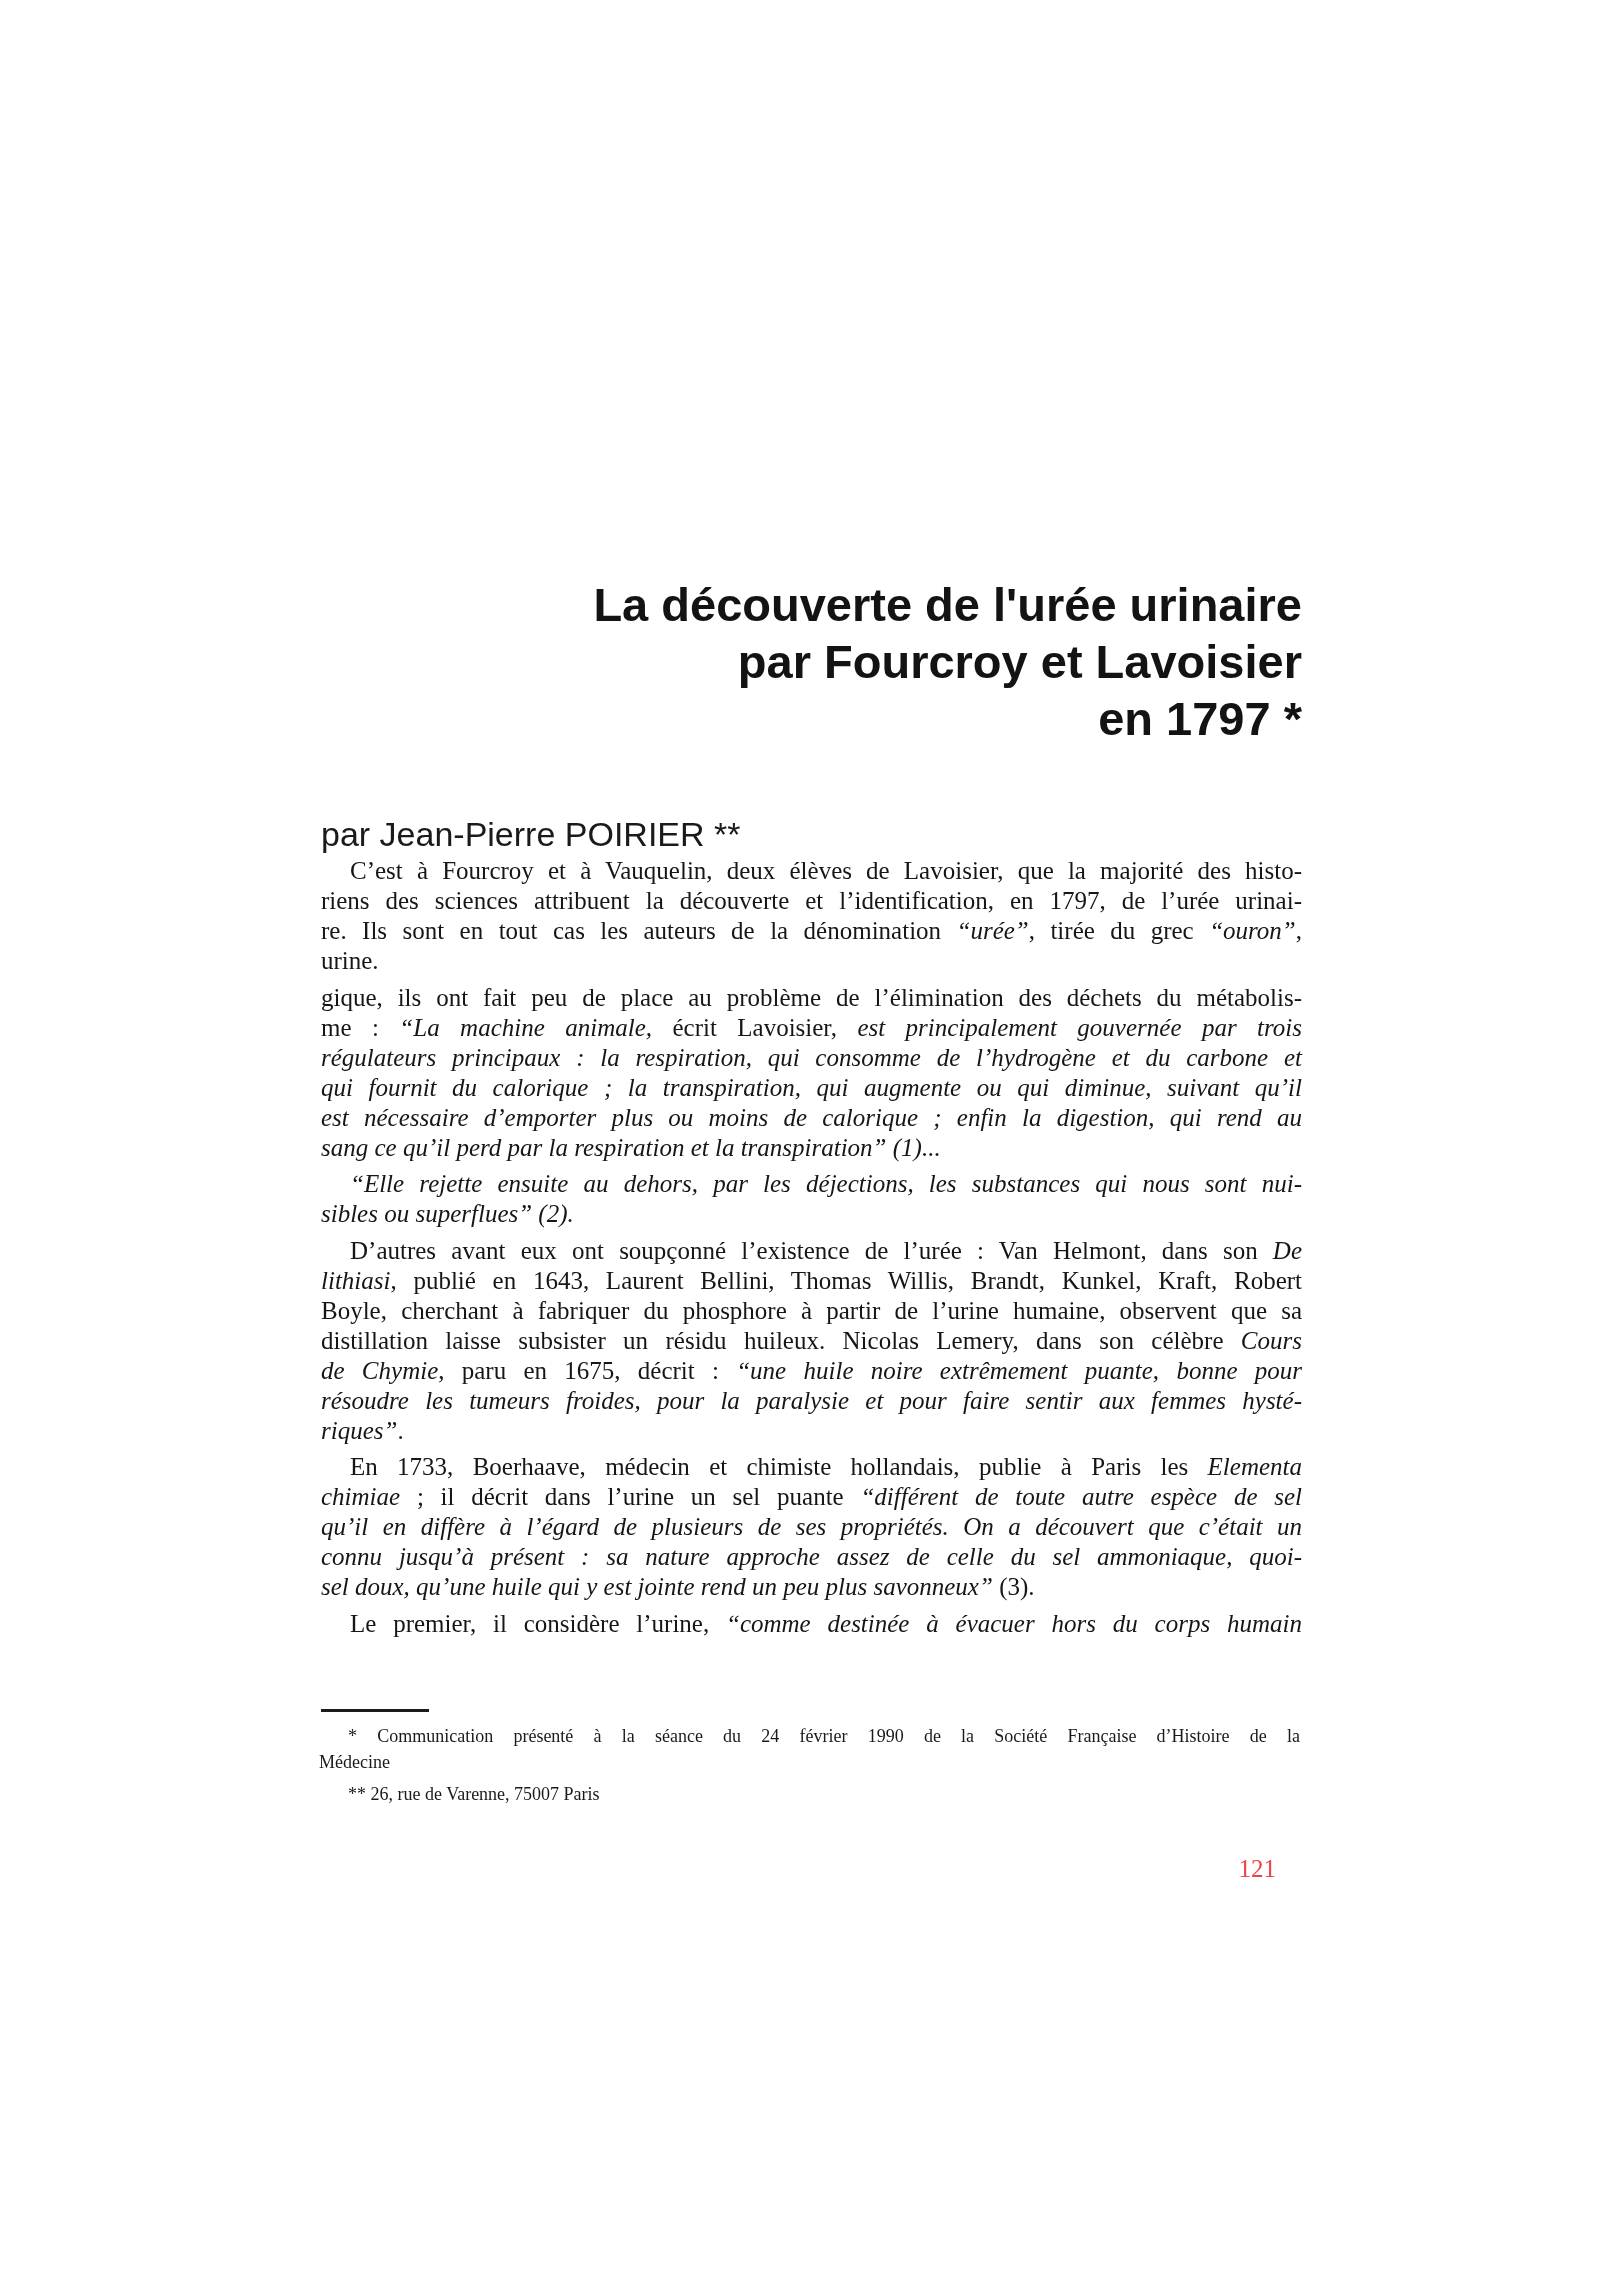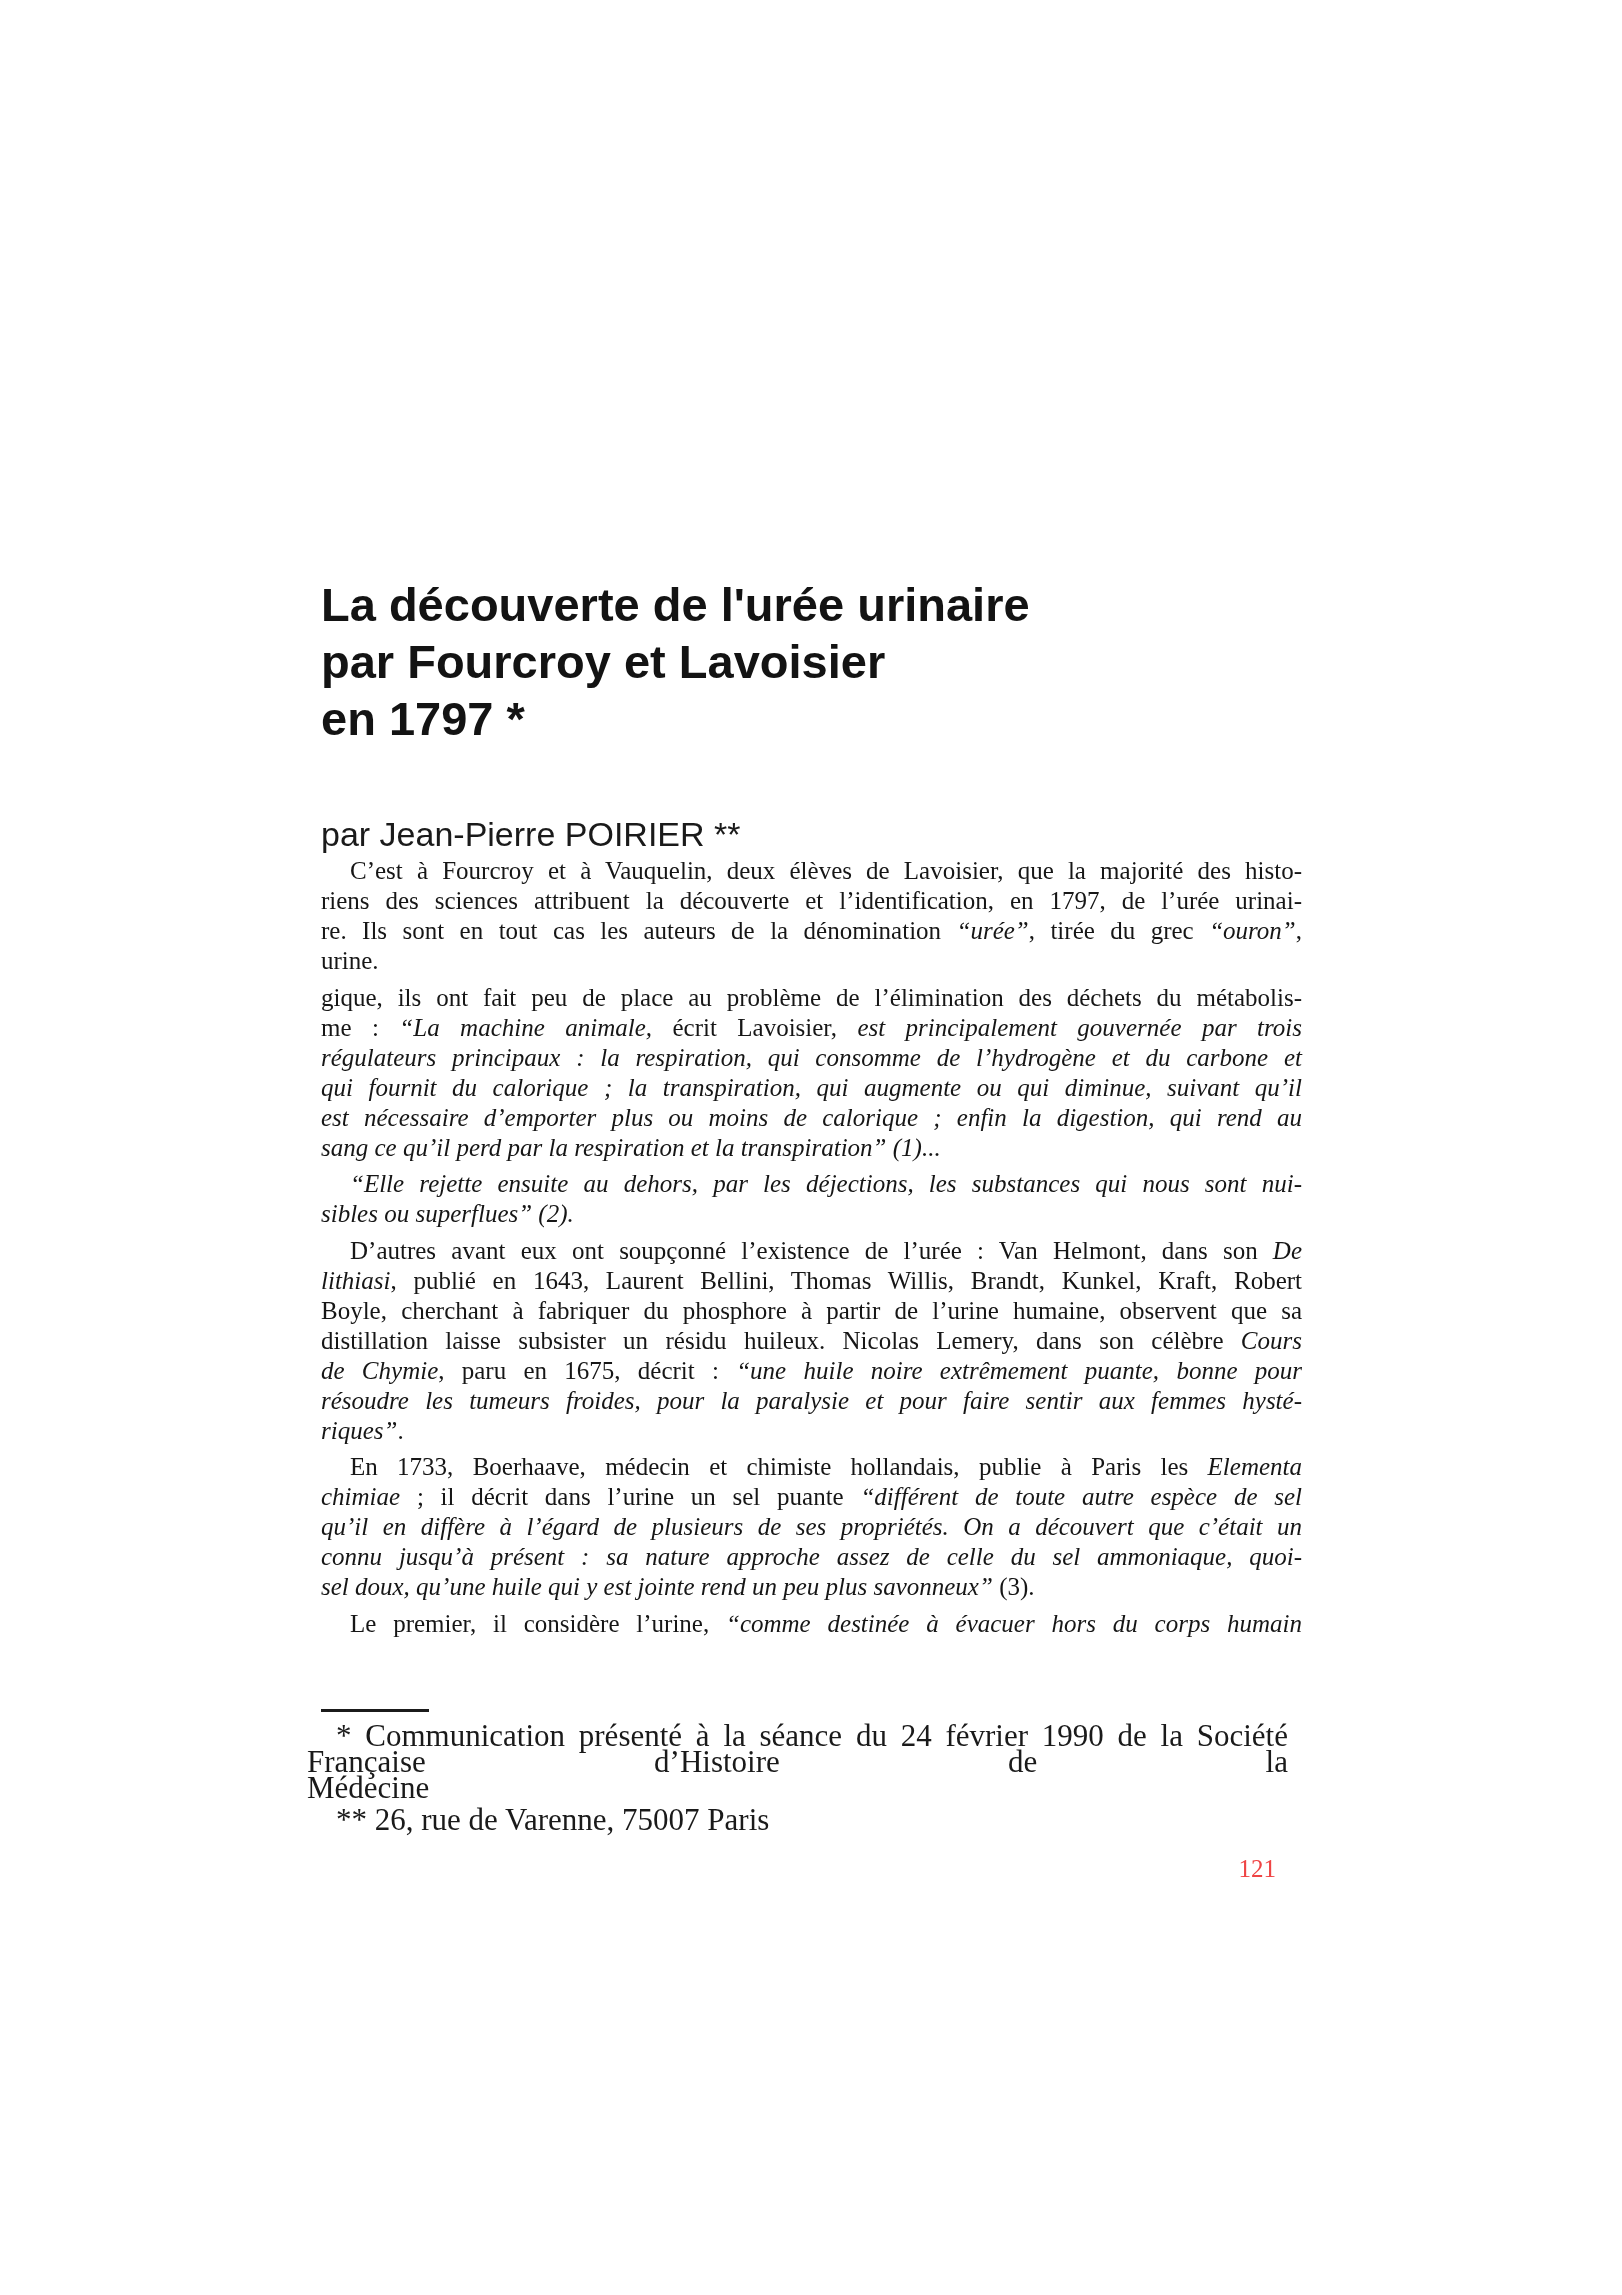--- a/index.html
+++ b/index.html
@@ -6,21 +6,21 @@
   .page{
     position:relative;
     width:1622px;height:2295px;
     background:#ffffff;
     overflow:hidden;
     color:#161616;
     font-family:"Liberation Serif", serif;
   }
   .title{
     position:absolute;left:321px;top:576px;width:981px;
-    text-align:left;
+    text-align:right;
     font-family:"Liberation Sans", sans-serif;
     font-weight:bold;
     font-size:47px;line-height:57px;
     color:#131313;
     letter-spacing:0px;
   }
   .byline{
     position:absolute;left:321px;top:815px;width:981px;
     text-align:left;
     font-family:"Liberation Sans", sans-serif;
@@ -43,22 +43,22 @@
     text-align-last:left;
     -moz-text-align-last:left;
   }
   .line.indent{text-indent:29px;}
   .it{font-style:italic;}
   .footrule{
     position:absolute;left:321px;top:1709px;
     width:108px;height:2.6px;background:#1b1b1b;
   }
   .footnotes{
-    position:absolute;left:307px;top:1723px;width:981px;
-    font-size:31px;line-height:26px;
+    position:absolute;left:319px;top:1723px;width:981px;
+    font-size:18px;line-height:26px;
     color:#1a1a1a;
   }
   .footnote + .footnote{margin-top:5.9px;}
   .pagenum{
     position:absolute;left:321px;top:1854px;width:955px;
     text-align:right;
     font-size:25px;line-height:29px;
     color:#ef4444;
   }
 </style>

